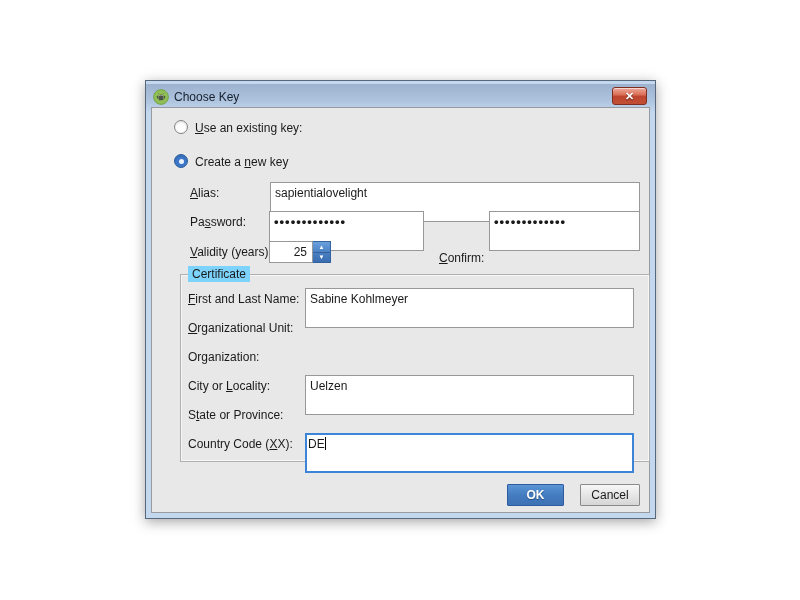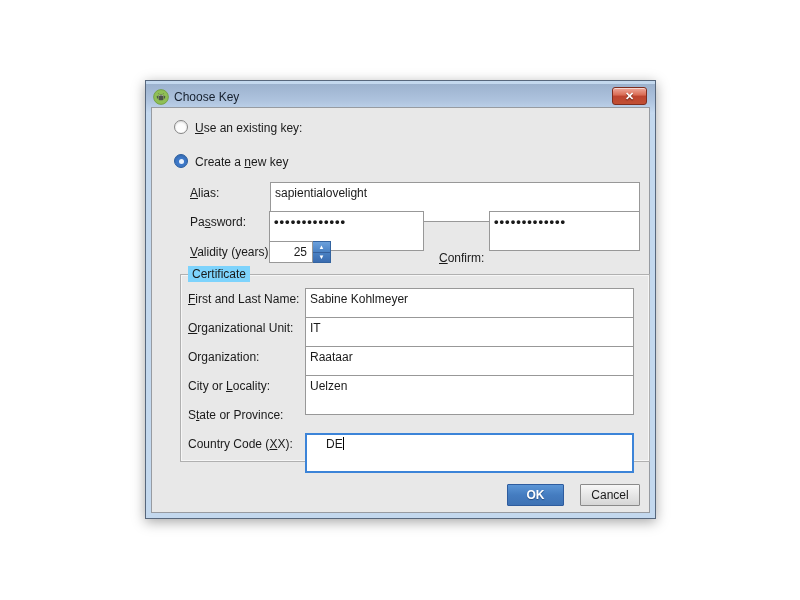--- a/index.html
+++ b/index.html
@@ -17,21 +17,21 @@
     box-shadow:inset 0 1px 0 rgba(255,255,255,0.55);
     color:#fff; font-size:11px; font-weight:bold; text-align:center; line-height:16px;
     text-shadow:0 1px 1px rgba(60,10,0,0.8); cursor:default; }
   .client { position:absolute; left:5px; right:5px; top:26px; bottom:5px;
     background:#e8e8e8; border:1px solid #979ba1; }
   
   .lbl { position:absolute; white-space:pre; line-height:16px; }
   .mn { text-decoration:underline; }
   .tf { position:absolute; height:40px; background:#fff; border:1px solid #989898;
     padding:0 4px; line-height:20px; white-space:pre; overflow:hidden; }
-  .tf.focused { border:2px solid #3c84d8; padding:0 19px; line-height:18px; }
+  .tf.focused { border:2px solid #3c84d8; padding:0 1px; line-height:18px; }
   .pw { font-size:13px; font-weight:bold; letter-spacing:1px; }
   .caret { display:inline-block; width:1px; height:13px; background:#000; vertical-align:-2px; }
   .radio { position:absolute; width:14px; height:14px; border-radius:50%;
     background:#fdfdfd; border:1px solid #848484; box-shadow:inset 0 1px 2px rgba(0,0,0,0.15); }
   .radio.selected { background:#3d78c8; border-color:#2d5f9e; }
   .radio .dot { display:none; }
   .radio.selected .dot { display:block; width:5px; height:5px; border-radius:50%;
     background:#eaf2fc; margin:3.5px auto 0; }
   .combo { position:absolute; left:152px; top:8px; width:334px; height:24px;
     background:#fff; border:1px solid #96a0ac; }
@@ -107,24 +107,22 @@
       <div class="spin-down"><span>▼</span></div>
     </div>
 
     <div class="fieldset"></div>
     <div class="legend">Certificate</div>
 
     <div class="lbl" style="left:36px; top:183px;"><span></span><span class="mn">F</span><span>irst and Last Name:</span></div>
     <div class="tf" style="left:153px; top:180px; width:329px;">Sabine Kohlmeyer</div>
 
     <div class="lbl" style="left:36px; top:212px;"><span></span><span class="mn">O</span><span>rganizational Unit:</span></div>
-    <div class="tf" style="left:153px; top:209px; width:329px;">IT</div>
 
     <div class="lbl" style="left:36px; top:241px;"><span>Or</span><span class="mn">g</span><span>anization:</span></div>
-    <div class="tf" style="left:153px; top:238px; width:329px;">Raataar</div>
 
     <div class="lbl" style="left:36px; top:270px;"><span>City or </span><span class="mn">L</span><span>ocality:</span></div>
     <div class="tf" style="left:153px; top:267px; width:329px;">Uelzen</div>
 
     <div class="lbl" style="left:36px; top:299px;"><span>S</span><span class="mn">t</span><span>ate or Province:</span></div>
 
     <div class="lbl" style="left:36px; top:328px;"><span>Country Code (</span><span class="mn">X</span><span>X):</span></div>
     <div class="tf focused" style="left:153px; top:325px; width:329px;"><span>DE</span><span class="caret"></span></div>
 
     <div class="btn btn-ok">OK</div>

